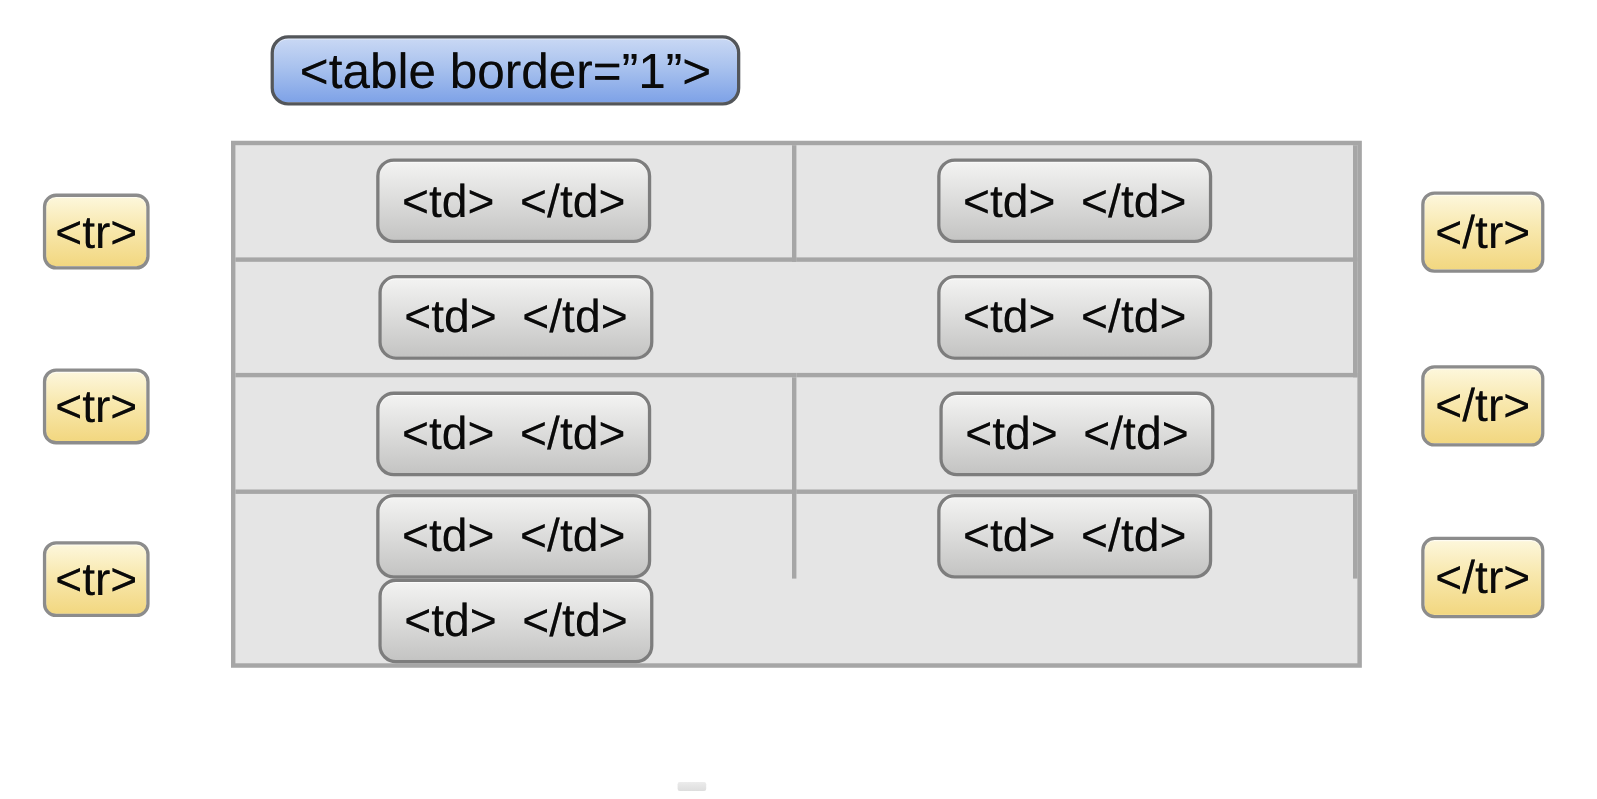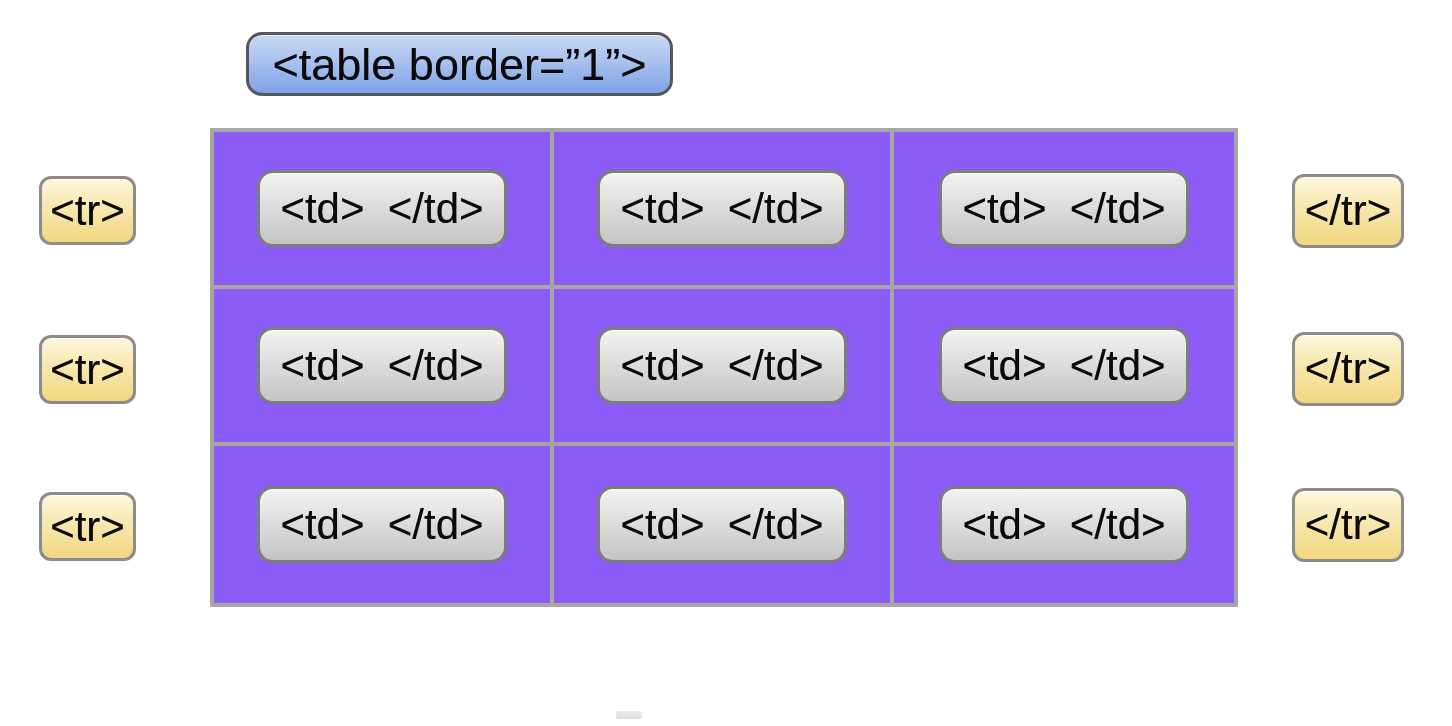--- a/index.html
+++ b/index.html
@@ -31,22 +31,22 @@
   .tag-gray{
     background:linear-gradient(180deg,var(--td-tag-top) 0%,#dededd 45%,var(--td-tag-bottom) 100%);
     border:3px solid #7d7d7d;border-radius:16px;
     box-shadow:inset 0 1px 0 rgba(255,255,255,.65);
   }
   .table-open{left:208px;top:32px;width:427px;height:64px;font-size:45px;margin-left:38px;}
   .table-close{left:1046px;top:626px;width:188px;height:74px;font-size:45px;}
   .grid{
     position:absolute;left:210px;top:128px;width:1028px;height:479px;
     box-sizing:border-box;border:4px solid var(--grid-border);
-    display:grid;grid-template-columns:repeat(3,1fr);grid-template-rows:repeat(3,1fr);
-    background:#8b5cf6;
+    display:grid;grid-template-columns:repeat(2,1fr);grid-template-rows:repeat(3,1fr);
+    background:#e5e5e5;
   }
   .cell{display:flex;align-items:center;justify-content:center;box-sizing:border-box;}
   .cell:not(:nth-child(3n)){border-right:4px solid var(--grid-border);}
   .cell:nth-child(-n+6){border-bottom:4px solid var(--grid-border);}
   .td-tag{position:static;width:250px;height:77px;font-size:42px;}
   .tr-open{left:39px;width:97px;height:69px;font-size:42px;}
   .tr-close{left:1292px;width:112px;height:74px;font-size:42px;}
   .r1.tr-open{top:176px;}  .r2.tr-open{top:335px;}  .r3.tr-open{top:492px;}
   .r1.tr-close{top:174px;} .r2.tr-close{top:332px;} .r3.tr-close{top:488px;}
   .artifact{

